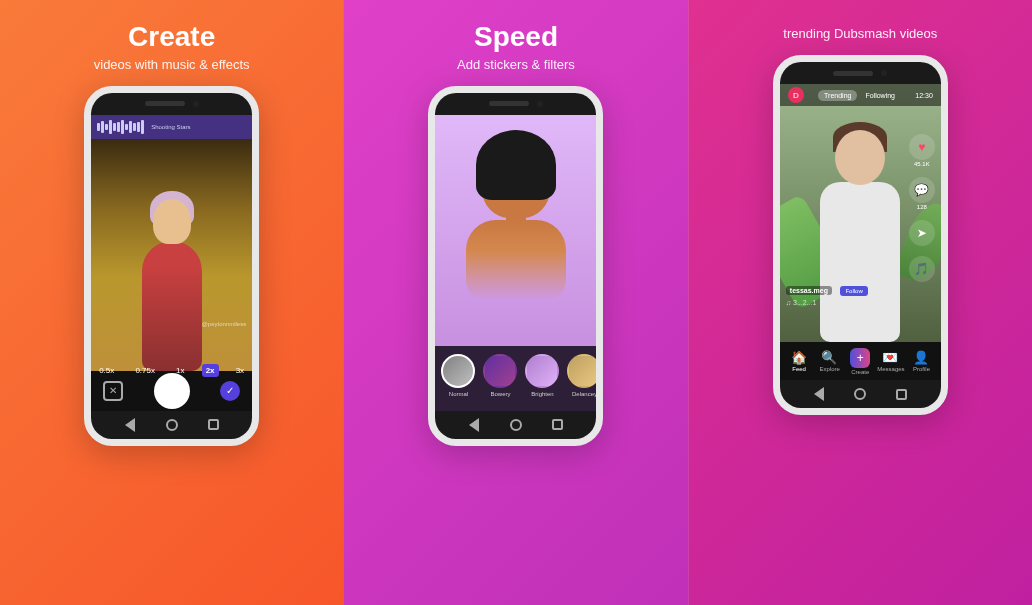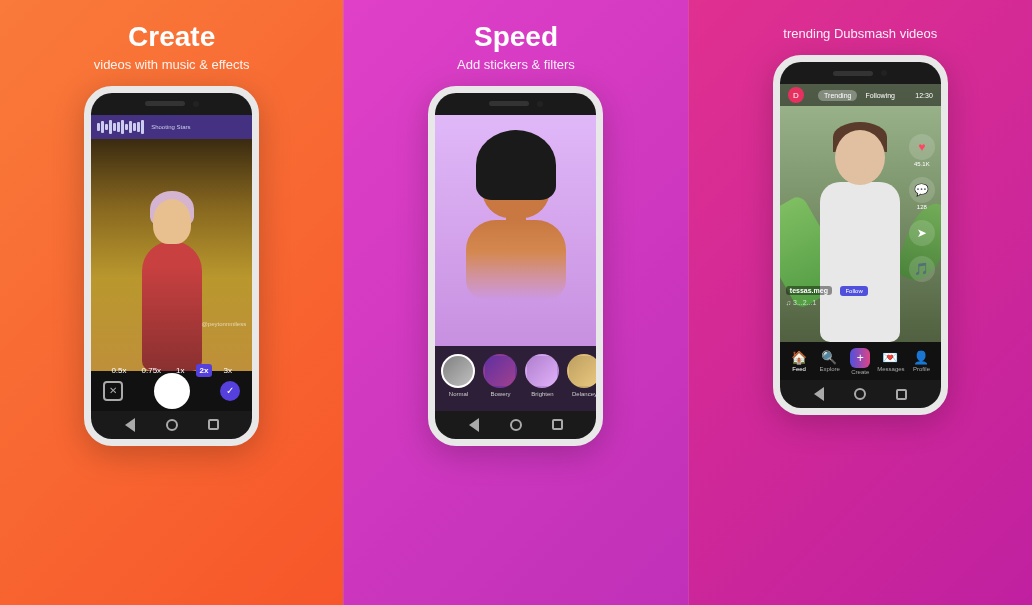--- a/index.html
+++ b/index.html
@@ -230,21 +230,21 @@
     }
     .ctrl-icon {
       font-size: 12px;
     }
 
     .create-speed-row {
       position: absolute;
       bottom: 30px;
       left: 0; right: 0;
       display: flex;
-      justify-content: center;
+      justify-content: space-between;
       gap: 7px;
       align-items: center;
       padding: 4px;
     }
     .speed-btn {
       color: #fff;
       font-size: 8px;
       padding: 2px 4px;
       border-radius: 3px;
     }

